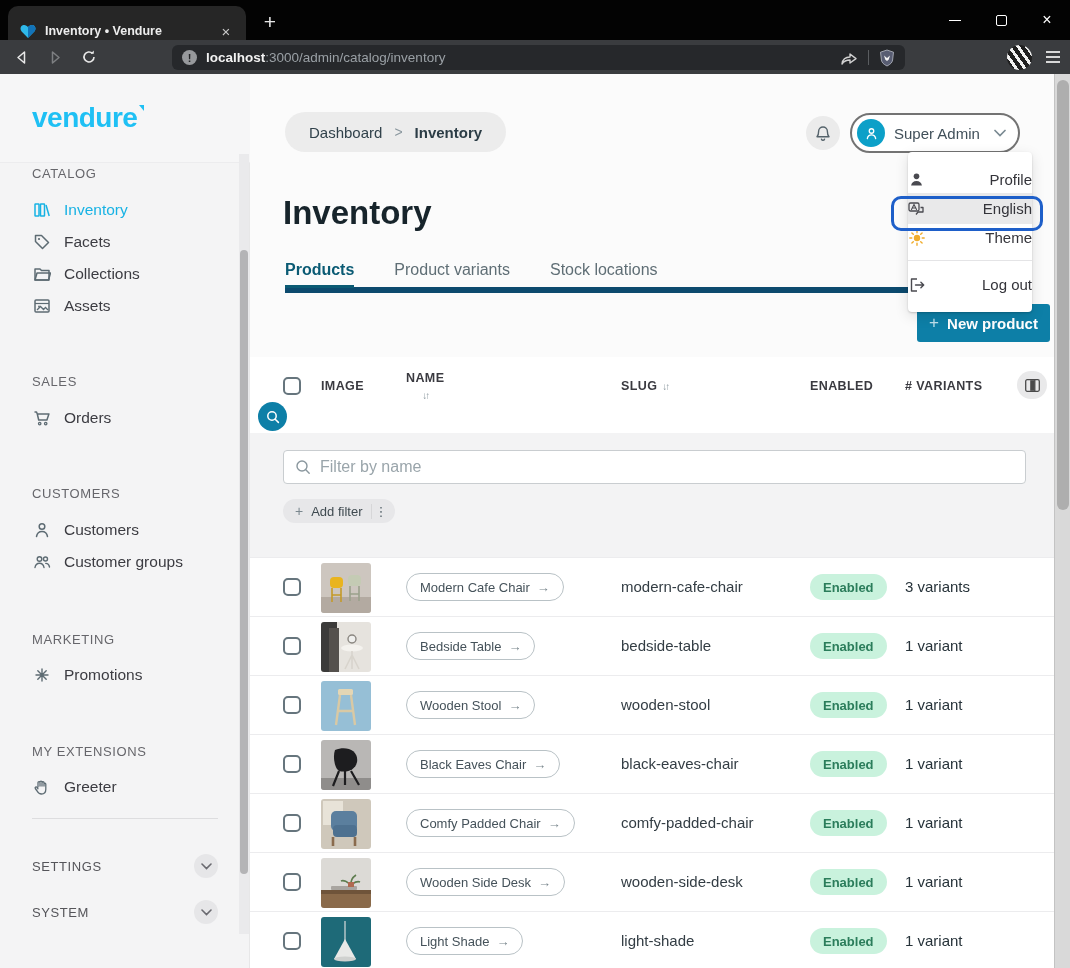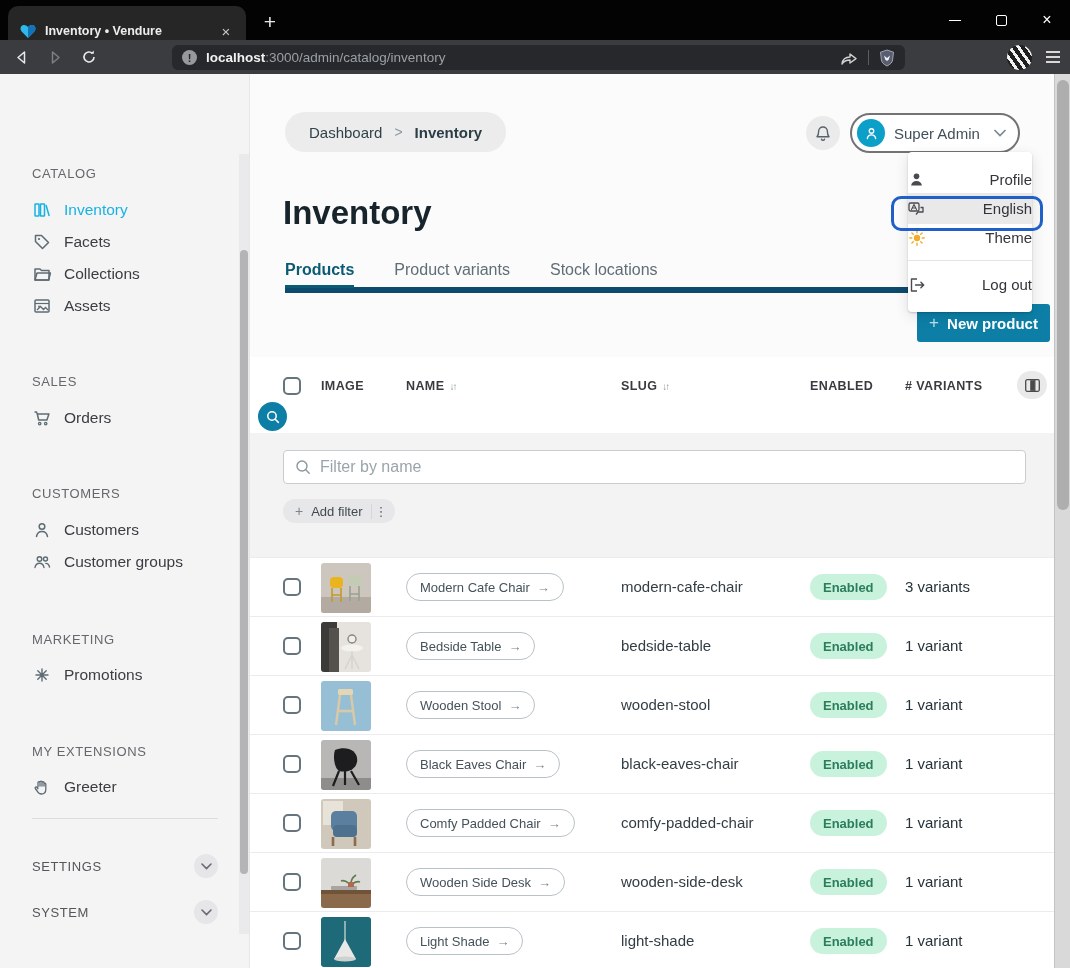--- a/index.html
+++ b/index.html
@@ -82,21 +82,21 @@
   .new-product { position:absolute; left:667px; top:230px; width:133px; height:38px; background:#0d7fa7; border:none; border-radius:3px; color:#fff; font-size:15px; font-weight:700; display:flex; align-items:center; justify-content:center; gap:8px; cursor:pointer; z-index:10; font-family:inherit; }
   .new-product .plus { font-weight:400; font-size:17px; color:#bfe0ec; }
 
   
   .thead { position:absolute; left:0; top:291px; width:804px; height:42px; display:flex; align-items:center; }
   .th { font-size:12.5px; font-weight:700; color:#3a3a40; letter-spacing:0.4px; display:flex; align-items:center; gap:5px; }
   .sort { font-size:10px; color:#8a979e; letter-spacing:-2px; }
   .cb { width:18px; height:18px; border:2px solid #66757d; border-radius:5px; background:#fff; cursor:pointer; }
   .pos-cb { position:absolute; left:33px; }
   .pos-image { position:absolute; left:71px; }
-  .pos-name { position:absolute; left:156px; }
+  .pos-name { position:absolute; left:156px;flex-direction:column; }
   .pos-slug { position:absolute; left:371px; }
   .pos-enabled { position:absolute; left:560px; }
   .pos-variants { position:absolute; left:655px; }
   .col-toggle { position:absolute; left:767px; top:297px; width:30px; height:28px; border-radius:14px; background:#e9e9ea; border:none; display:flex; align-items:center; justify-content:center; cursor:pointer; color:#4a4a4a; }
 
   
   .search-circle { position:absolute; left:8px; top:328px; width:29px; height:29px; border-radius:50%; background:#0d7fa7; display:flex; align-items:center; justify-content:center; color:#fff; z-index:5; cursor:pointer; }
   .filter-panel { position:absolute; left:0; top:359px; width:804px; height:124px; background:#f3f3f4; }
   .filter-input-wrap { position:absolute; left:33px; top:17px; width:743px; height:34px; background:#fff; border:1px solid #c9cdd0; border-radius:4px; display:flex; align-items:center; padding:0 11px; gap:9px; }
   .filter-input-wrap .ic { color:#8a979e; display:flex; }
@@ -193,20 +193,23 @@
   <span class="hamburger">
       <span></span>
       <span></span>
       <span></span>
     </span>
 </div>
 
 <div class="app">
 
   <nav class="sidebar">
+    <div class="logo-zone">
+      <div class="logo">vendure</div>
+    </div>
 
     <div class="side-h" style="top:92px;">CATALOG</div>
     <div class="side-item active" style="top:120px;">
       <span class="ic">
           <svg width="18" height="18" viewBox="0 0 18 18">
             <rect x="2" y="3" width="4" height="12" rx="0.5" fill="none" stroke="currentColor" stroke-width="1.5"></rect>
             <rect x="7.5" y="3" width="4" height="12" rx="0.5" fill="none" stroke="currentColor" stroke-width="1.5"></rect>
             <path d="m13 4 3.2 11" fill="none" stroke="currentColor" stroke-width="1.5"></path>
           </svg>
         </span>

